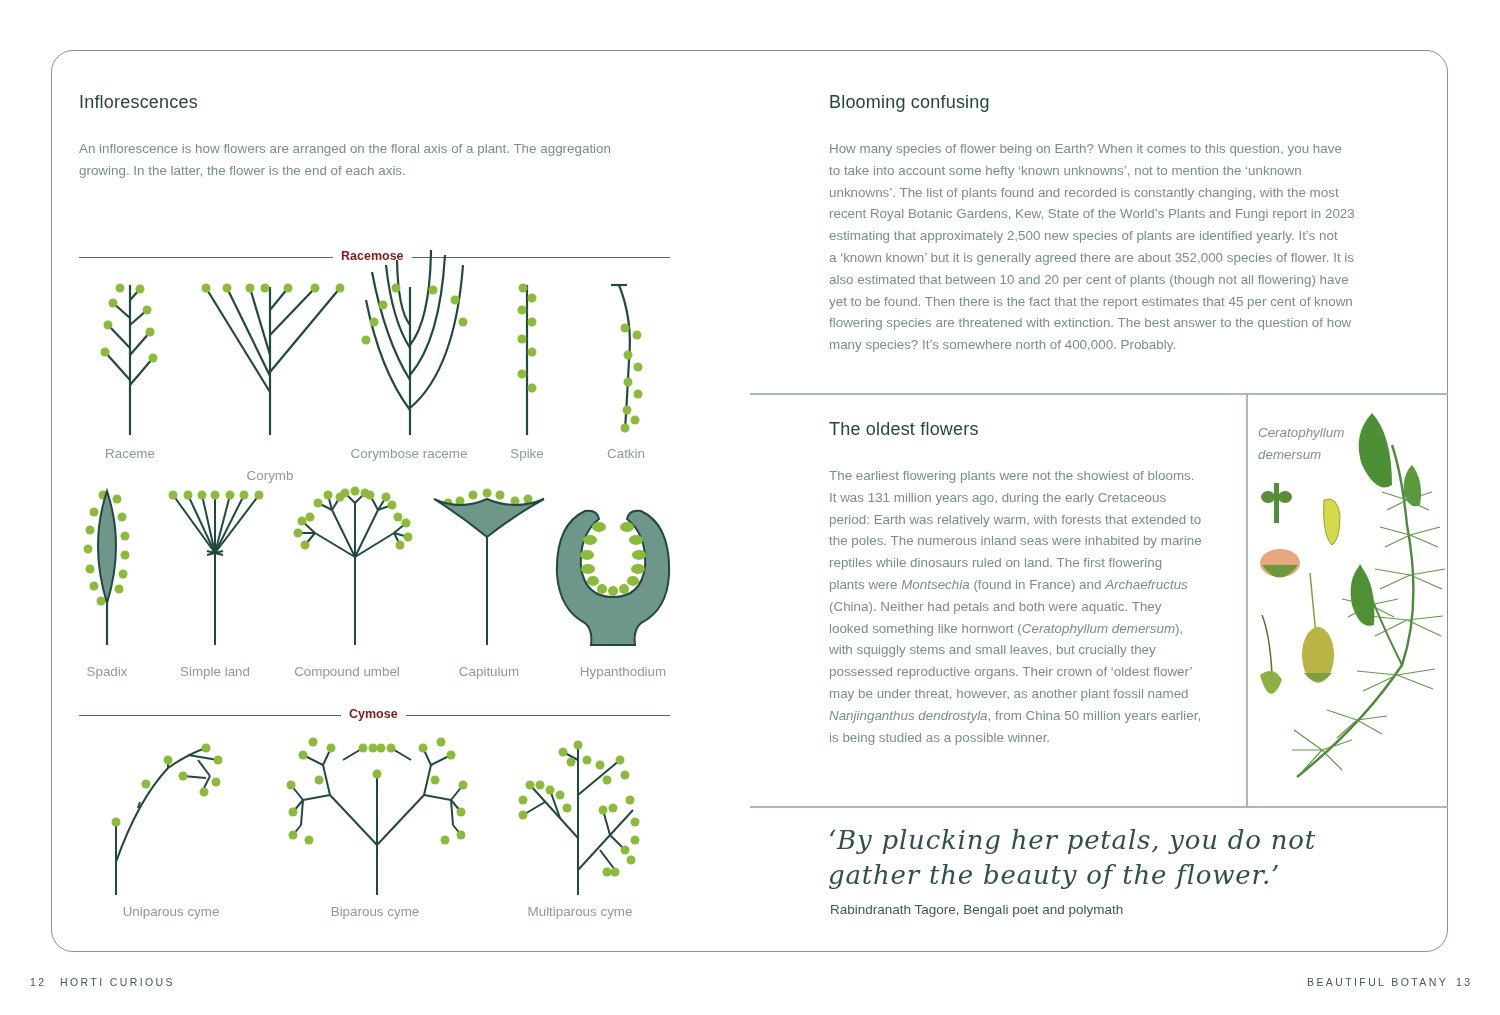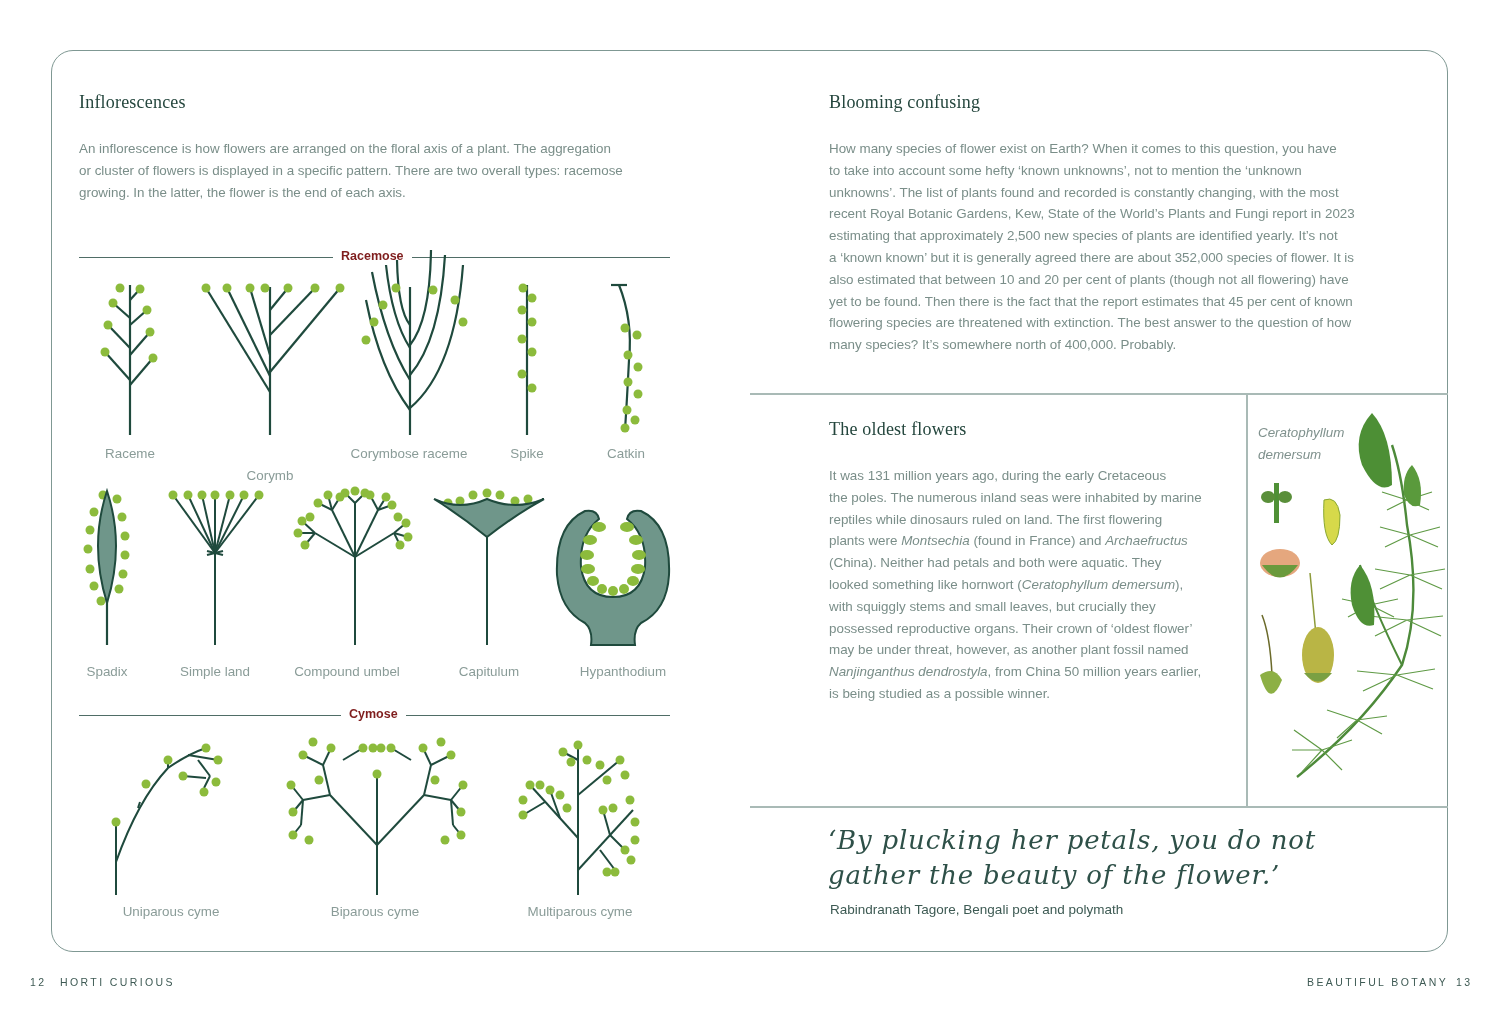--- a/index.html
+++ b/index.html
@@ -1,39 +1,38 @@
 <!DOCTYPE html>
 <html><head>
 <meta charset="utf-8">
 <style>
   html, body { margin:0; padding:0; background:#ffffff; }
   body { width:1500px; height:1015px; position:relative; overflow:hidden; font-family:"Liberation Sans", sans-serif; color:#6e8680; }
   .frame { position:absolute; left:51px; top:50px; width:1397px; height:902px; border:1.5px solid #7f9893; border-radius:22px; box-sizing:border-box; }
-  .h2 { position:absolute; font-family:Liberation Serif, serif; font-size:18px; color:#24463d; letter-spacing:0.2px; font-weight:normal; margin:0; }
+  .h2 { position:absolute; font-family:Liberation Sans, sans-serif; font-size:18px; color:#24463d; letter-spacing:0.2px; font-weight:normal; margin:0; }
   .para { position:absolute; font-size:13.4px; line-height:21.8px; color:#7a8e89; margin:0; }
   .para i { font-style:italic; }
   .divider-label { position:absolute; font-size:12.5px; color:#7f1d1d; font-weight:bold; background:#fff; padding:0 8px; }
   .hline { position:absolute; height:0; border-top:1px solid #4f6d66; }
   .rule { position:absolute; background:#a9bab6; }
   .lbl { position:absolute; font-size:13.4px; color:#8a9c98; text-align:center; white-space:nowrap; transform:translateX(-50%); }
   svg { position:absolute; overflow:visible; }
   .quote { position:absolute; left:828px; top:823px; font-family:"DejaVu Serif", serif; font-style:italic; font-size:26px; line-height:35px; color:#2e5048; letter-spacing:0.8px; margin:0; }
   .attrib { position:absolute; left:830px; top:902px; font-size:13.5px; color:#3d5a53; }
   .folio { position:absolute; top:976px; font-size:10.5px; letter-spacing:2.4px; color:#3e5a54; }
   .caption { position:absolute; left:1258px; top:422px; font-size:13.4px; font-style:italic; line-height:22px; color:#7f918d; }
 </style>
 </head>
 <body>
 
 <div class="frame"></div>
 
 <h2 class="h2" style="left:79px; top:92px;">Inflorescences</h2>
 <div class="para" style="left:79px; top:138px; width:600px;">
   <div>An inflorescence is how flowers are arranged on the floral axis of a plant. The aggregation</div>
-  <div>or cluster of flowers is displayed in a specific pattern. There are two overall types: racemose</div>
   <div>growing. In the latter, the flower is the end of each axis.</div>
 </div>
 
 <div class="hline" style="left:79px; top:257px; width:591px;"></div>
 <div class="divider-label" style="left:333px; top:249px;">Racemose</div>
 
 <svg style="left:95px;top:280px;" width="70" height="160" viewBox="0 0 70 160">
   <g stroke="#1f4a3d" stroke-width="2.2" fill="none">
     <line x1="35" y1="5" x2="35" y2="155"></line>
     <line x1="35" y1="100" x2="10" y2="72"></line>
@@ -367,39 +366,41 @@
       <circle cx="120" cy="100" r="4.5"></circle>
   </g>
 </svg>
 
 <div class="lbl" style="left:171px; top:904px;">Uniparous cyme</div>
 <div class="lbl" style="left:375px; top:904px;">Biparous cyme</div>
 <div class="lbl" style="left:580px; top:904px;">Multiparous cyme</div>
 
 <h2 class="h2" style="left:829px; top:92px;">Blooming confusing</h2>
 <div class="para" style="left:829px; top:138px; width:590px;">
-  <div>How many species of flower exist on Earth? When it comes to this question, you have</div>
+  <div>How many species of flower being on Earth? When it comes to this question, you have</div>
   <div>to take into account some hefty ‘known unknowns’, not to mention the ‘unknown</div>
   <div>unknowns’. The list of plants found and recorded is constantly changing, with the most</div>
   <div>recent Royal Botanic Gardens, Kew, State of the World’s Plants and Fungi report in 2023</div>
   <div>estimating that approximately 2,500 new species of plants are identified yearly. It’s not</div>
   <div>a ‘known known’ but it is generally agreed there are about 352,000 species of flower. It is</div>
   <div>also estimated that between 10 and 20 per cent of plants (though not all flowering) have</div>
   <div>yet to be found. Then there is the fact that the report estimates that 45 per cent of known</div>
   <div>flowering species are threatened with extinction. The best answer to the question of how</div>
   <div>many species? It’s somewhere north of 400,000. Probably.</div>
 </div>
 
 <div class="rule" style="left:750px; top:393px; width:698px; height:1.5px;"></div>
 <div class="rule" style="left:1246px; top:393px; width:1.5px; height:414px;"></div>
 <div class="rule" style="left:750px; top:806px; width:698px; height:1.5px;"></div>
 
 <h2 class="h2" style="left:829px; top:419px;">The oldest flowers</h2>
 <div class="para" style="left:829px; top:465px; width:410px;">
+  <div>The earliest flowering plants were not the showiest of blooms.</div>
   <div>It was 131 million years ago, during the early Cretaceous</div>
+  <div>period: Earth was relatively warm, with forests that extended to</div>
   <div>the poles. The numerous inland seas were inhabited by marine</div>
   <div>reptiles while dinosaurs ruled on land. The first flowering</div>
   <div><span>plants were </span><i>Montsechia</i><span> (found in France) and </span><i>Archaefructus</i></div>
   <div>(China). Neither had petals and both were aquatic. They</div>
   <div><span>looked something like hornwort (</span><i>Ceratophyllum demersum</i><span>),</span></div>
   <div>with squiggly stems and small leaves, but crucially they</div>
   <div>possessed reproductive organs. Their crown of ‘oldest flower’</div>
   <div>may be under threat, however, as another plant fossil named</div>
   <div><i>Nanjinganthus dendrostyla</i><span>, from China 50 million years earlier,</span></div>
   <div>is being studied as a possible winner.</div>

